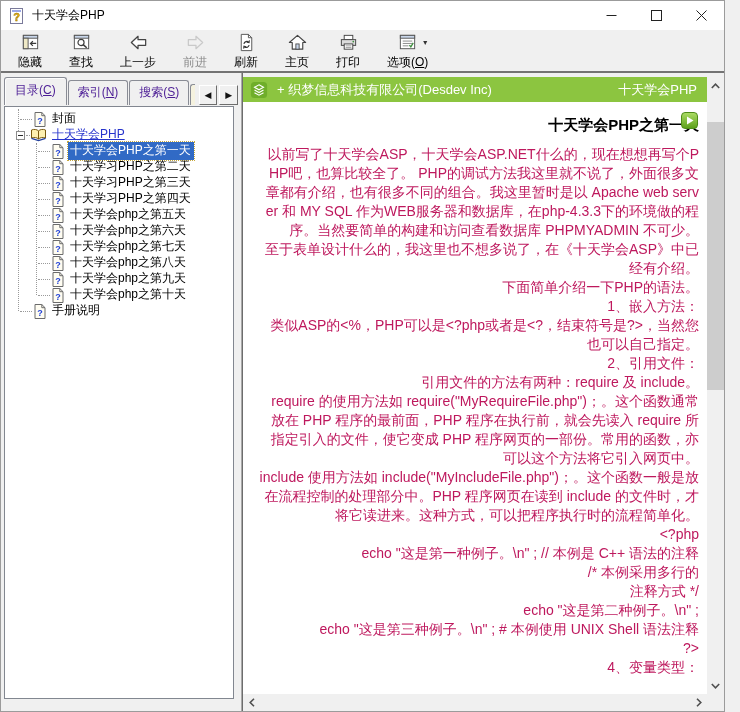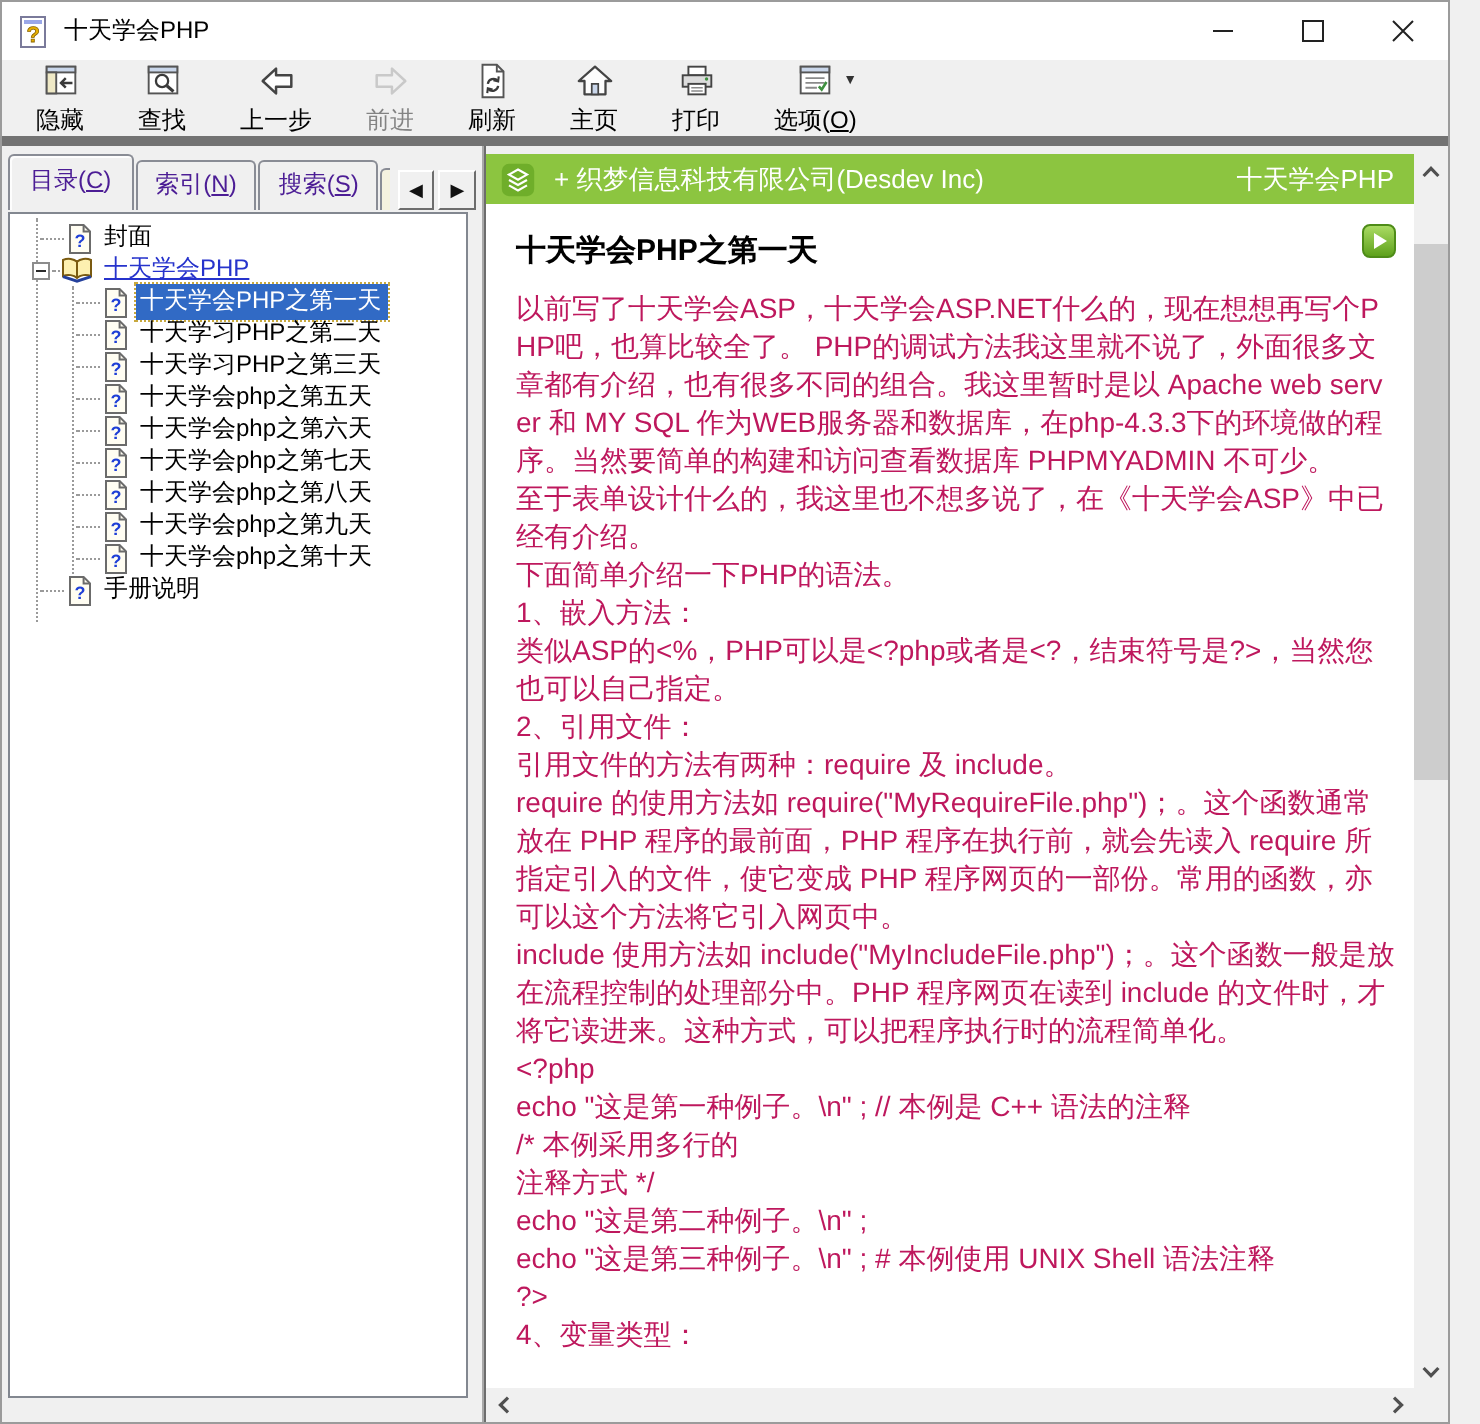--- a/index.html
+++ b/index.html
@@ -10,21 +10,21 @@
 
   
   .titlebar { height:29px; background:#ffffff; display:flex; align-items:center; flex:none; }
   .app-icon { width:18px; height:18px; margin:0 6px 0 7px; flex:none; }
   .win-title { font-size:12px; color:#000; }
   .win-controls { margin-left:auto; display:flex; height:100%; }
   .win-btn { width:45px; height:100%; display:flex; align-items:center; justify-content:center; }
   .win-btn svg { width:11px; height:11px; stroke:#222; stroke-width:1; fill:none; }
 
   
-  .toolbar { height:43px; background:#f0f0f0; border-bottom:5px solid #737373;
+  .toolbar { height:43px; background:#f0f0f0; border-bottom:2px solid #737373;
     display:flex; align-items:center; padding:1px 0 0 8px; gap:9px; flex:none; }
   .tool-btn { display:flex; flex-direction:column; align-items:center; justify-content:center;
     padding:1px 9px; border-radius:2px; }
   .tool-btn .ticon { width:22px; height:21px; display:flex; align-items:flex-end; justify-content:center; }
   .tool-btn .ticon svg { width:21px; height:21px; }
   .tool-btn .tlabel { font-size:12px; color:#000; margin-top:1px; white-space:nowrap; }
   .tool-btn.disabled { opacity:.45; filter:grayscale(1); }
   .tool-btn .dd { font-size:7px; color:#333; position:relative; top:-14px; left:14px; width:0; height:0; }
 
   
@@ -59,21 +59,21 @@
   .expander::after { content:""; position:absolute; left:1px; top:3px; width:5px; height:1px; background:#2b2b2b; }
   .tlab { padding:0 3px 1px 2px; }
   .trow.link .tlab { color:#2633cc; text-decoration:underline; }
   .trow.selected .tlab { background:#316ac5; color:#fff; outline:1px dotted #c8a93e; }
 
   
   .splitter { width:4px; flex:none; background:#f0f0f0; border-right:1px solid #a9a9a9; }
 
   
   .right { flex:1; display:flex; flex-direction:column; border-left:1px solid #6d6d6d;
-    padding-top:4px; min-width:0; background:#f0f0f0; }
+    padding-top:4px; min-width:0; background:#f0f0f0;text-align:right; }
   .right-inner { flex:1; display:flex; min-height:0; }
   .doc-col { flex:1; display:flex; flex-direction:column; min-width:0; }
   .greenbar { height:25px; flex:none; display:flex; align-items:center;
     color:#fff; font-size:13px; padding:0 10px 0 7px; }
   .greenbar .logo { width:18px; height:18px; margin-right:9px; flex:none; }
   .greenbar .book-title { margin-left:auto; padding-left:8px; white-space:nowrap; }
   .doc { flex:1; background:#fff; position:relative; overflow:hidden;
     padding:9px 8px 0 15px; }
   .doc-title { font-size:15px; font-weight:bold; color:#000; margin:5px 0 10px; }
   .para { font-size:14px; line-height:19px; color:#be185d; word-break:break-all; }
@@ -302,20 +302,26 @@
             <svg class="ticon-tree">
               <use href="#help-page-icon"></use>
             </svg>
             <span class="tlab">十天学习PHP之第二天</span>
           </div>
           <div class="trow child">
             <svg class="ticon-tree">
               <use href="#help-page-icon"></use>
             </svg>
             <span class="tlab">十天学习PHP之第三天</span>
+          </div>
+          <div class="trow child">
+            <svg class="ticon-tree">
+              <use href="#help-page-icon"></use>
+            </svg>
+            <span class="tlab">十天学习PHP之第四天</span>
           </div>
           <div class="trow child">
             <svg class="ticon-tree">
               <use href="#help-page-icon"></use>
             </svg>
             <span class="tlab">十天学会php之第五天</span>
           </div>
           <div class="trow child">
             <svg class="ticon-tree">
               <use href="#help-page-icon"></use>

